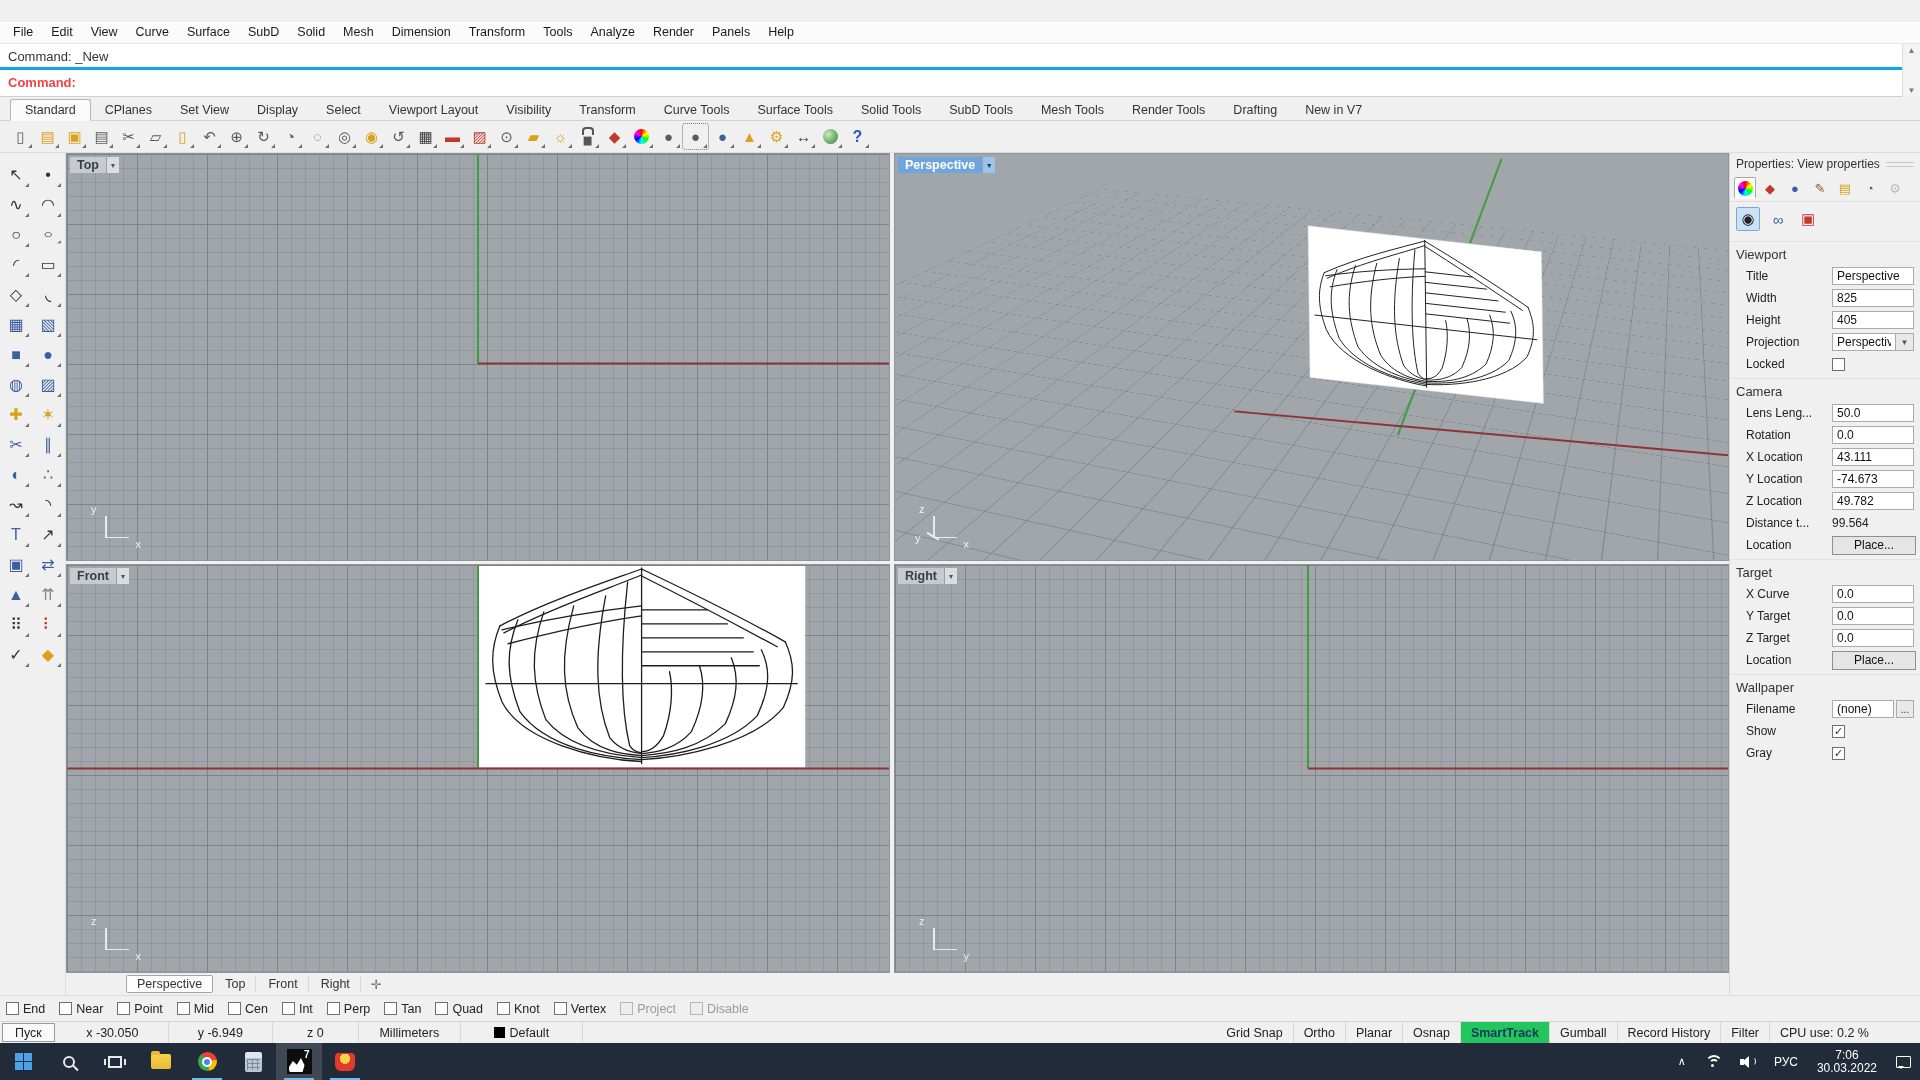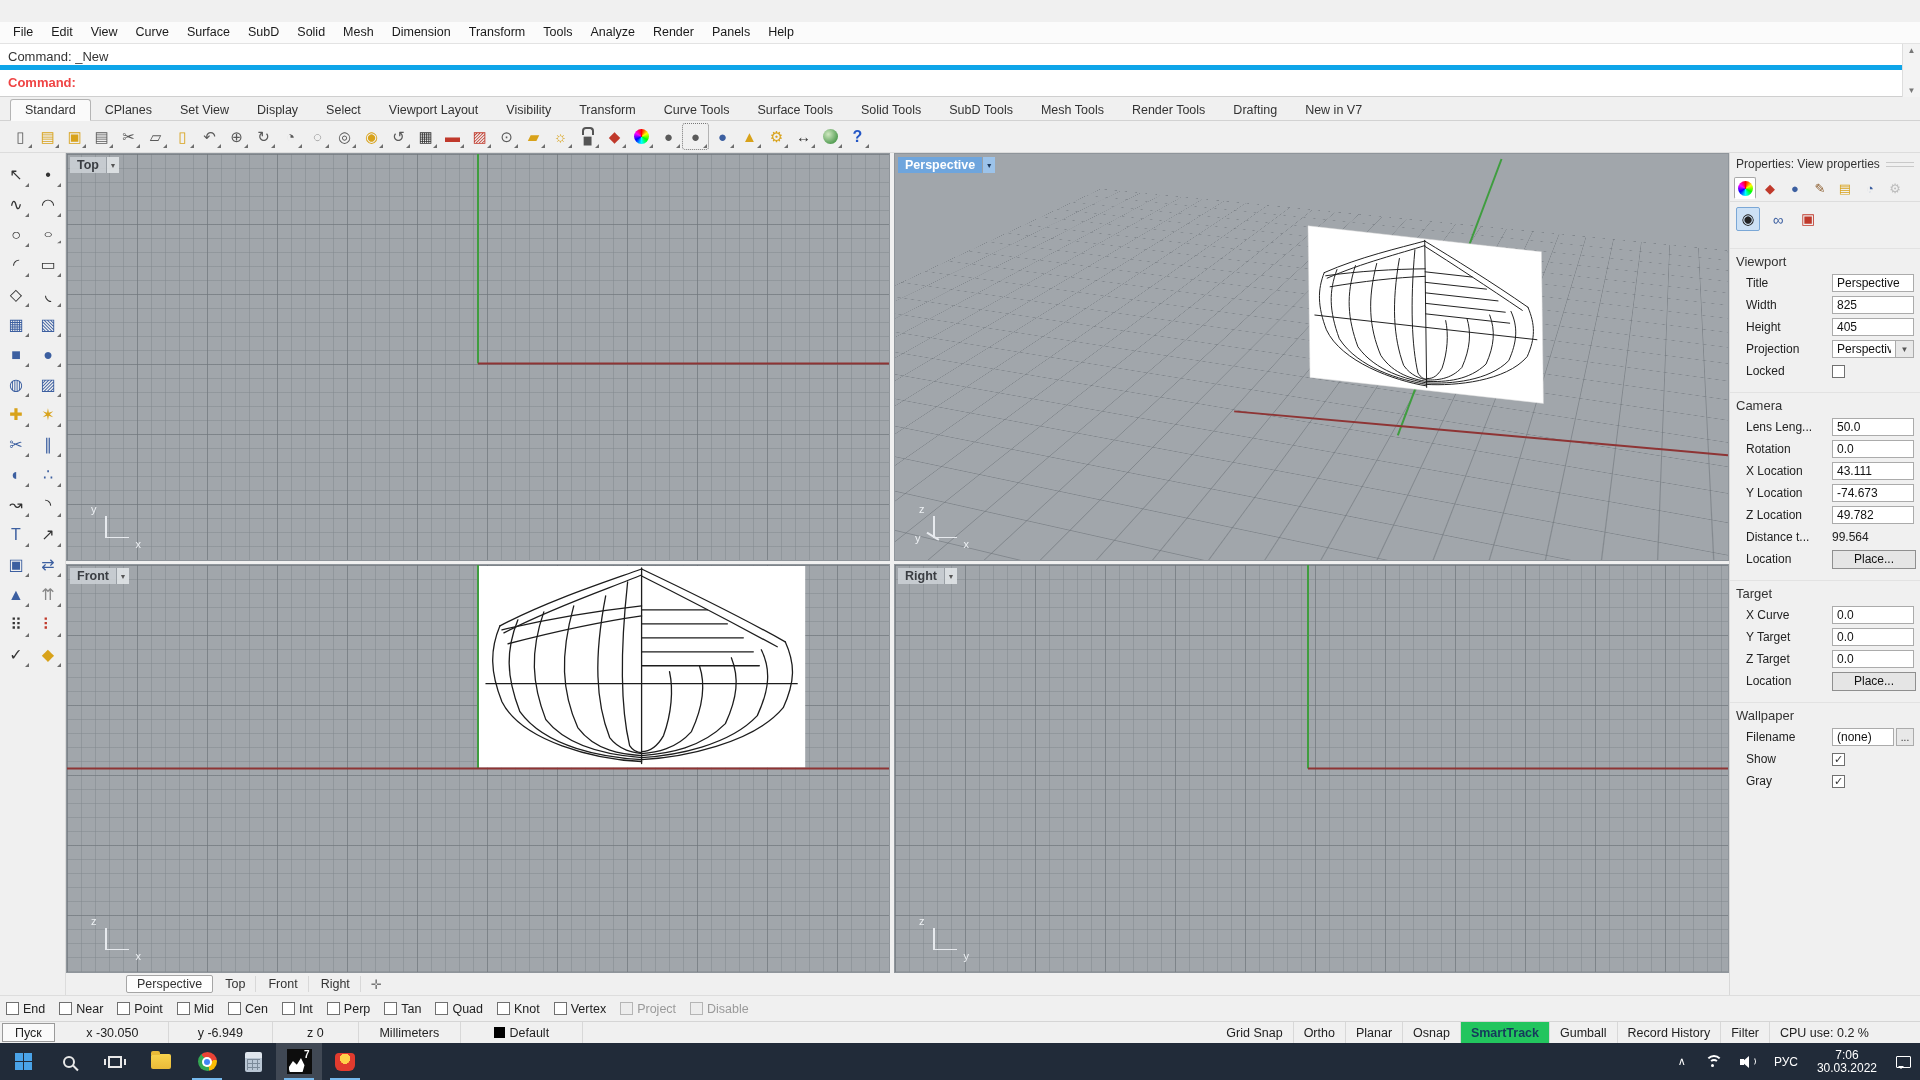--- a/index.html
+++ b/index.html
@@ -14,21 +14,21 @@
   .title-text { font-size:12px; }
   .win-controls { margin-left:auto; display:flex; height:100%; }
   .win-btn { width:42px; height:100%; display:flex; align-items:center; justify-content:center; font-size:12px; color:#fff; }
 
   
   .menubar { position:absolute; left:0; top:22px; width:1920px; height:22px; background:#fbfbfb; border-bottom:1px solid #e3e3e3; display:flex; align-items:center; padding-left:4px; }
   .menu-item { padding:0 9px; font-size:12.5px; color:#1a1a1a; line-height:21px; }
 
   
   .cmdwrap { position:absolute; left:0; top:44px; width:1920px; height:53px; background:#fff; border-bottom:1px solid #cfcfcf; }
-  .cmd-history { height:26px; line-height:26px; padding-left:8px; border-bottom:5px solid #0ea5e9; font-size:13px; color:#333; }
+  .cmd-history { height:26px; line-height:26px; padding-left:8px; border-bottom:3px solid #0ea5e9; font-size:13px; color:#333; }
   .cmd-prompt { height:26px; line-height:26px; padding-left:8px; font-size:13px; font-weight:bold; color:#ef4444; }
   .cmd-scroll { position:absolute; right:0; top:0; width:18px; height:53px; background:#f3f3f3; border-left:1px solid #ddd; display:flex; flex-direction:column; justify-content:space-between; align-items:center; font-size:8px; color:#777; padding:2px 0; }
 
   
   .tabbar { position:absolute; left:0; top:97px; width:1920px; height:24px; background:#f0f0f0; border-bottom:1px solid #d2d2d2; display:flex; align-items:flex-end; padding-left:10px; }
   .ttab { padding:3px 14px; font-size:12.5px; color:#333; }
   .ttab.active { background:#fafafa; border:1px solid #b4b4b4; border-bottom:1px solid #fafafa; border-radius:3px 3px 0 0; margin-bottom:-1px; }
 
   
   .iconbar { position:absolute; left:0; top:121px; width:1920px; height:32px; background:#f0f0f0; border-bottom:1px solid #dcdcdc; display:flex; align-items:center; gap:2px; padding-left:8px; }
@@ -147,21 +147,21 @@
   .props-header { height:22px; display:flex; align-items:center; padding:0 6px; font-size:12px; color:#333; }
   .props-grip { flex:1; margin-left:6px; height:5px; border-top:1px solid #c9c9c9; border-bottom:1px solid #c9c9c9; }
   .props-tabs { display:flex; align-items:center; gap:3px; padding:2px 4px; border-bottom:1px solid #ddd; }
   .props-tabs .ticon { width:22px; height:22px; font-size:13px; }
   .props-tabs .ticon::after { display:none; }
   .props-tabs .ticon.active { background:#fff; border:1px solid #a8a8a8; border-bottom-color:#fff; }
   .props-subtabs { display:flex; align-items:center; gap:6px; padding:5px 6px 7px; }
   .props-subtabs .ticon { width:24px; height:24px; font-size:15px; }
   .props-subtabs .ticon::after { display:none; }
   .props-subtabs .ticon.active { background:#cde1f5; border:1px solid #7aa7d6; }
-  .psec-title { font-size:13px; color:#333; padding:5px 6px 3px; border-top:1px solid #e2e2e2; margin-top:10px; }
+  .psec-title { font-size:13px; color:#333; padding:5px 6px 3px; border-top:1px solid #e2e2e2; margin-top:3px; }
   .prow { display:flex; align-items:center; height:22px; padding-left:16px; }
   .prow .plabel { width:86px; font-size:12px; color:#222; }
   .prow .pval { width:82px; }
   .pinput { width:82px; height:18px; border:1px solid #ababab; background:#fff; font-size:12px; padding:0 4px; font-family:"Liberation Sans",sans-serif; color:#111; }
   .pselect { display:flex; }
   .pselect .pinput { width:64px; }
   .psel-btn { width:18px; height:18px; background:#e8e8e8; border:1px solid #ababab; border-left:none; font-size:8px; color:#555; display:flex; align-items:center; justify-content:center; }
   .pbtn { width:84px; height:19px; background:#e5e5e5; border:1px solid #8f8f8f; font-size:12px; display:flex; align-items:center; justify-content:center; color:#111; }
   .pfile { display:flex; gap:2px; }
   .pfile .pinput { width:62px; }

